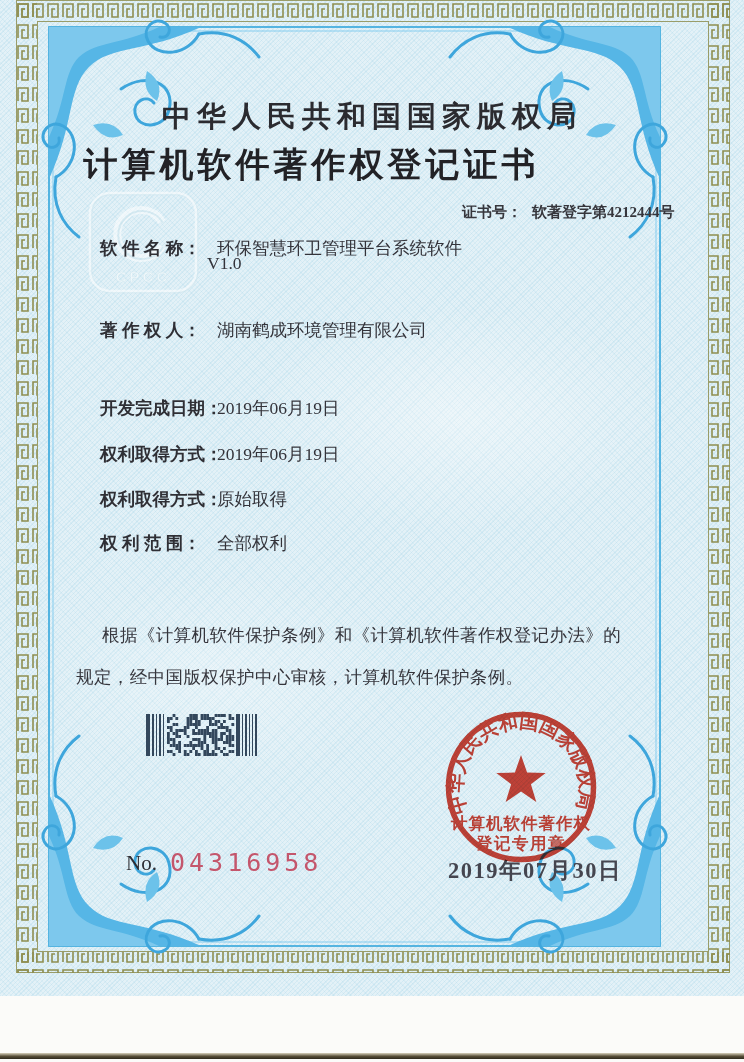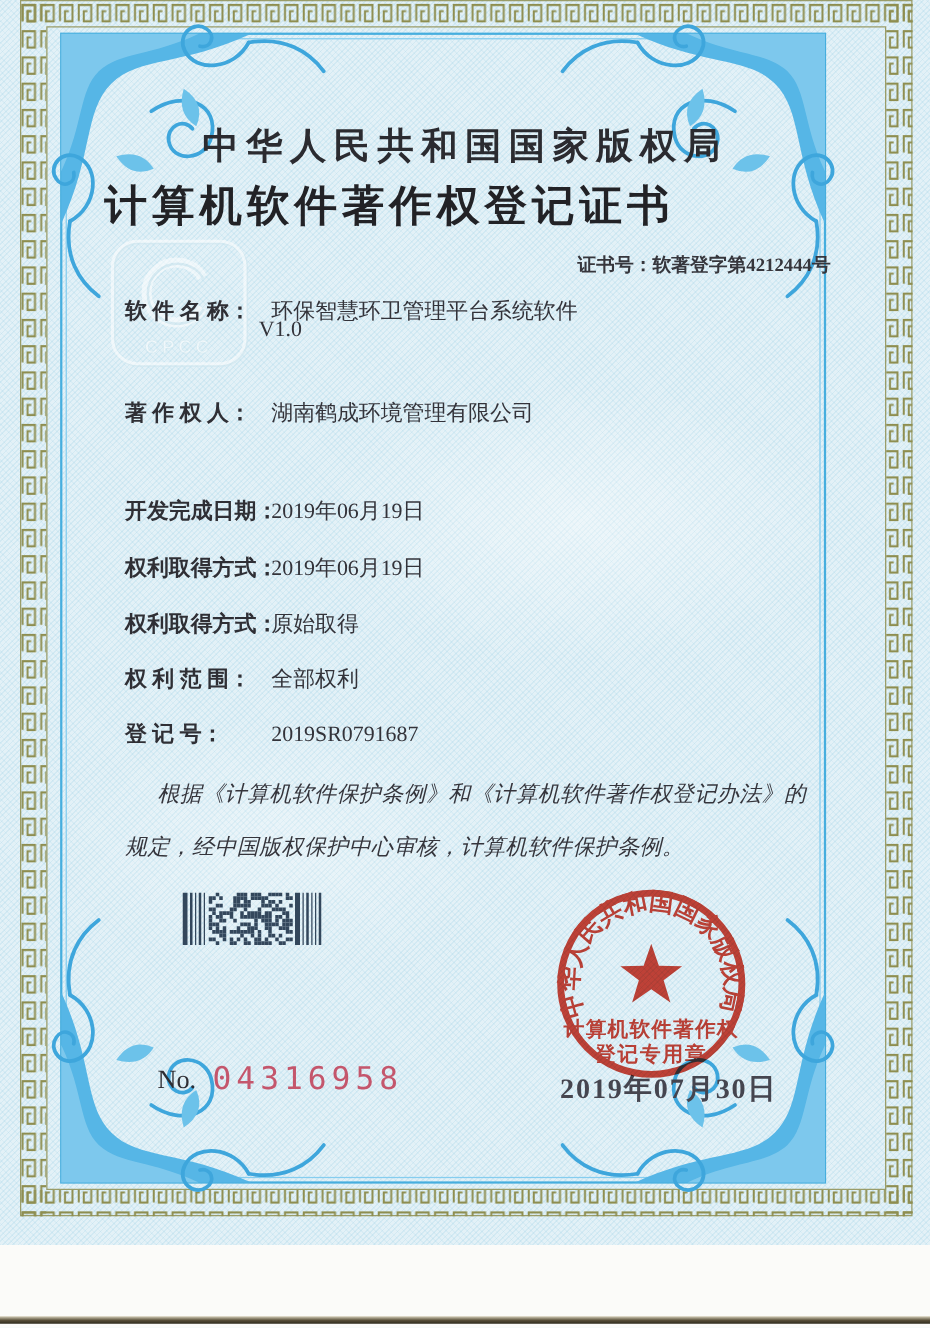--- a/index.html
+++ b/index.html
@@ -21,26 +21,26 @@
   .abs{position:absolute;}
   .authority{
     left:0;top:97px;width:744px;text-align:center;
     font-size:29px;font-weight:700;letter-spacing:6px;color:#2b2b30;
   }
   .cert-title{
     left:0;top:142px;width:623px;text-align:center;
     font-size:34px;font-weight:700;letter-spacing:4px;color:#222226;
   }
   .certno{left:462px;top:203px;font-size:15px;color:#36363c;font-weight:600;}
-  .certno .v{margin-left:0;font-weight:600;}
+  .certno .v{margin-left:10px;font-weight:600;}
   .row{position:absolute;left:90px;font-size:17.5px;color:#33333a;white-space:nowrap;margin-left:10px;}
   .row .lbl{display:inline-block;width:117px;font-weight:600;color:#2f2f35;}
   .row .val{font-weight:500;}
   .ver{left:207px;font-size:17.5px;color:#33333a;}
-  .stmt{left:100px;width:580px;font-size:17.5px;color:#35353c;letter-spacing:.4px;white-space:nowrap;font-style:italic;}
+  .stmt{left:76px;width:580px;font-size:17.5px;color:#35353c;letter-spacing:.4px;white-space:nowrap;}
   .indent{padding-left:26px;}
   .serial-label{left:126px;top:851px;font-size:21px;color:#2e2e34;font-weight:400;}
   .serial-num{
     left:170px;top:848px;font-size:25px;letter-spacing:4px;
     font-family:"DejaVu Sans Mono","Liberation Mono",monospace;
     color:#c4566c;font-weight:500;
   }
   .seal-date{
     left:448px;top:855px;font-size:22.5px;color:#45454f;letter-spacing:1.5px;
     font-weight:600;z-index:4;
@@ -125,23 +125,20 @@
   </div>
 
   <div class="row" style="top:487px">
     <span class="lbl">权利取得方式：</span><span class="val">原始取得</span>
   </div>
 
   <div class="row" style="top:531px">
     <span class="lbl">权 利 范 围：</span><span class="val">全部权利</span>
   </div>
 
-  <div class="row" style="top:575px">
-    <span class="lbl">登  记  号：</span><span class="val">2019SR0791687</span>
-  </div>
 
   <div class="abs stmt indent" style="top:623px">根据《计算机软件保护条例》和《计算机软件著作权登记办法》的</div>
   <div class="abs stmt" style="top:665px">规定，经中国版权保护中心审核，计算机软件保护条例。</div>
 
   <div id="barcode"><svg width="114" height="42" xmlns="http://www.w3.org/2000/svg">
         <rect x="0" y="0" width="4" height="42" fill="#33475c"></rect>
         <rect x="6" y="0" width="2" height="42" fill="#33475c"></rect>
         <rect x="10" y="0" width="1" height="42" fill="#33475c"></rect>
         <rect x="13" y="0" width="2" height="42" fill="#33475c"></rect>
         <rect x="17" y="0" width="1" height="42" fill="#33475c"></rect>

